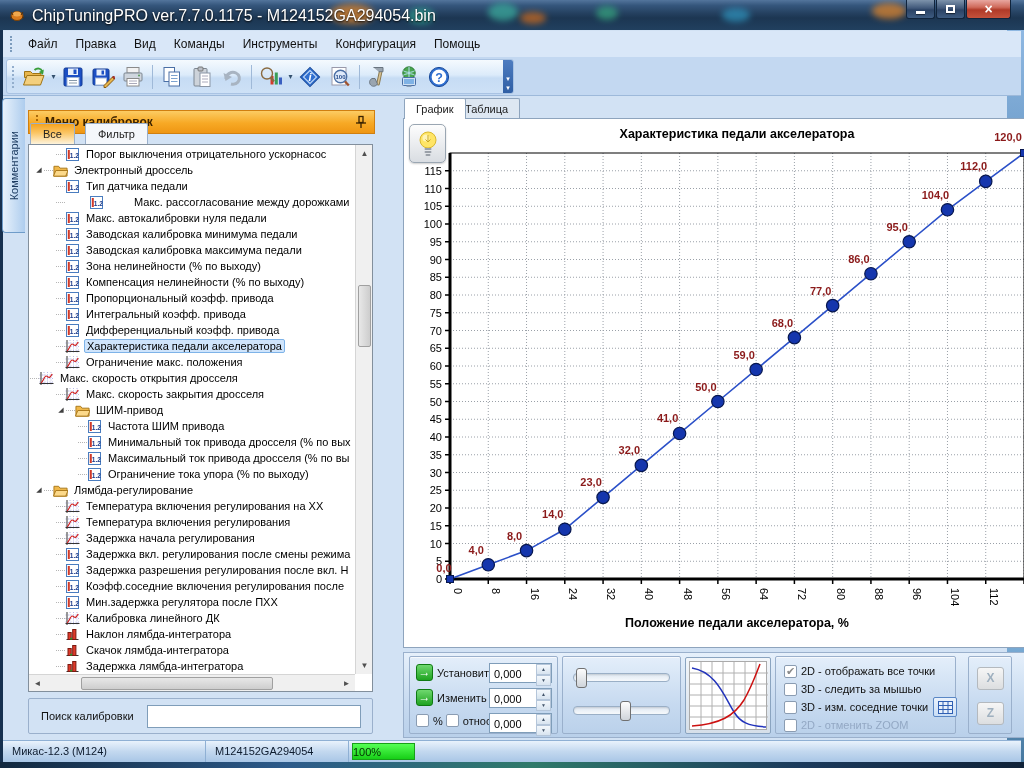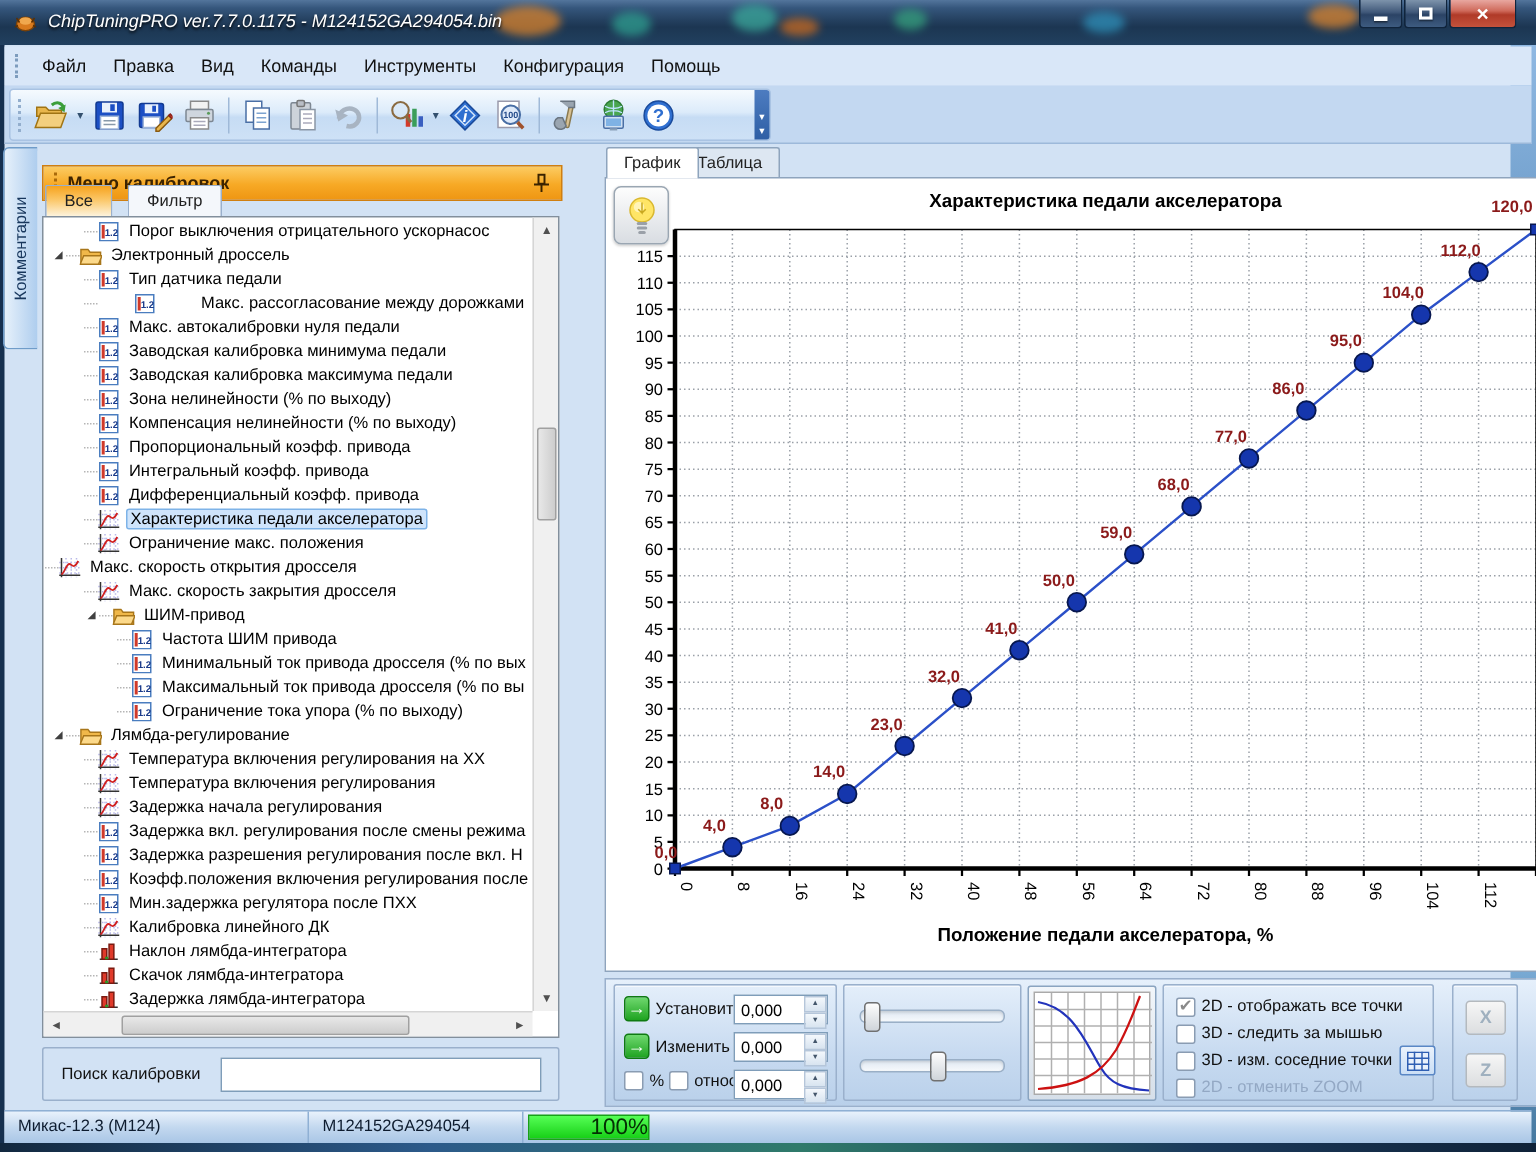--- a/index.html
+++ b/index.html
@@ -5,21 +5,21 @@
   * { margin:0; padding:0; box-sizing:border-box; }
   html,body { width:1024px; height:768px; font-family:"Liberation Sans",sans-serif; }
   #window { position:relative; width:1024px; height:768px; background:#16304f; overflow:hidden; }
 
   
   .titlebar { position:absolute; left:0; top:0; width:1024px; height:30px;
     background:linear-gradient(180deg,#53759c 0%,#35567c 18%,#24405f 45%,#1b3click252 60%,#1e3a58 100%);
     background:linear-gradient(180deg,#53759c 0%,#35567c 18%,#24405f 45%,#1c3652 60%,#21405f 100%); }
   .blob { position:absolute; border-radius:50%; filter:blur(3px); opacity:.75; }
   .title-icon { position:absolute; left:9px; top:7px; width:17px; height:16px; }
-  .title-text { position:absolute; left:32px; top:7px; font-size:12px; color:#fff; text-shadow:0 1px 2px #000;font-style:italic; }
+  .title-text { position:absolute; left:32px; top:7px; font-size:16px; color:#fff; text-shadow:0 1px 2px #000; }
   .winbtns { position:absolute; right:13px; top:0; height:19px; display:flex; }
   .winbtn { width:29px; height:19px; border:1px solid #10243c; border-top:none; display:flex; align-items:center; justify-content:center;
     background:linear-gradient(180deg,#7d93ab 0%,#41597a 45%,#2b4365 55%,#3d5b80 100%); color:#fff; font-size:11px;
     border-radius:0 0 3px 3px; margin-left:1px; }
   .winbtn.close { width:45px; background:linear-gradient(180deg,#e8a7a0 0%,#cf6a5b 40%,#b03a28 55%,#c4523c 100%); font-size:14px; font-weight:bold; }
   .glyph-min { width:9px; height:3px; background:#fff; margin-top:6px; box-shadow:0 1px 1px #00000080; }
   .glyph-max { width:9px; height:8px; border:2px solid #fff; box-shadow:0 1px 1px #00000080; }
 
   
   .client { position:absolute; left:3px; top:30px; width:1018px; height:732px; background:#d2e2f4; }
@@ -118,22 +118,22 @@
   .checkrow .lab.disabled { color:#93a8c4; }
   .gridbtn { width:24px; height:20px; border:1px solid #5a87c5; border-radius:2px; margin-left:5px;
     background:linear-gradient(180deg,#eaf2fc,#cadef5); display:flex; align-items:center; justify-content:center; }
   .xzbtn { position:absolute; left:8px; width:27px; height:23px; border:1px solid #b4b9be; border-radius:3px;
     background:linear-gradient(180deg,#f6f6f6,#dcdee0); color:#9fb0bf; font-size:12px; font-weight:bold; text-align:center; line-height:21px; }
 
   
   .statusbar { position:absolute; left:3px; top:740px; width:1018px; height:22px;
     background:linear-gradient(180deg,#e9f2fc 0%,#c3d8ef 50%,#a9c6e6 100%); border-top:1px solid #8fb0d4; font-size:11px; color:#0d1b2e; }
   .seg { position:absolute; top:0; height:22px; line-height:21px; padding-left:9px; border-right:1px solid #8fb0d4; }
-  .progress { position:absolute; left:349px; top:2px; width:81px; height:17px; background:linear-gradient(180deg,#55ff55,#17cf17);
-    border:1px solid #18a018; text-align:right; line-height:16px; font-size:15px; color:#033003; }
+  .progress { position:absolute; left:349px; top:2px; width:63px; height:17px; background:linear-gradient(180deg,#55ff55,#17cf17);
+    border:1px solid #18a018; text-align:left; line-height:16px; font-size:11px; color:#033003; }
 </style>
 </head>
 <body>
 
 <div id="window">
 
   <div class="titlebar">
     <div class="blob" style="left:330px;top:4px;width:44px;height:20px;background:#d9822b"></div>
     <div class="blob" style="left:408px;top:8px;width:26px;height:16px;background:#2e9e8f"></div>
     <div class="blob" style="left:488px;top:3px;width:30px;height:18px;background:#3aa89a"></div>
@@ -623,21 +623,21 @@
               </svg></span>
             <span class="tlabel">Задержка разрешения регулирования после вкл. Н</span>
           </div>
           <div class="tree-row" style="padding-left: 26px;">
             <span class="stub"></span>
             <span class="ticon"><svg viewBox="0 0 14 13">
                 <rect x="1" y=".5" width="12" height="12" fill="#fff" stroke="#4a7dbf"></rect>
                 <rect x="2.3" y="2" width="2" height="9" fill="#d03a2a"></rect>
                 <text x="8.8" y="9.6" font-size="6.5" text-anchor="middle" fill="#1a3a8a" font-weight="bold">1.2</text>
               </svg></span>
-            <span class="tlabel">Коэфф.положения включения регулирования после</span>
+            <span class="tlabel">Коэфф.соседние включения регулирования после</span>
           </div>
           <div class="tree-row" style="padding-left: 26px;">
             <span class="stub"></span>
             <span class="ticon"><svg viewBox="0 0 14 13">
                 <rect x="1" y=".5" width="12" height="12" fill="#fff" stroke="#4a7dbf"></rect>
                 <rect x="2.3" y="2" width="2" height="9" fill="#d03a2a"></rect>
                 <text x="8.8" y="9.6" font-size="6.5" text-anchor="middle" fill="#1a3a8a" font-weight="bold">1.2</text>
               </svg></span>
             <span class="tlabel">Мин.задержка регулятора после ПХХ</span>
           </div>

